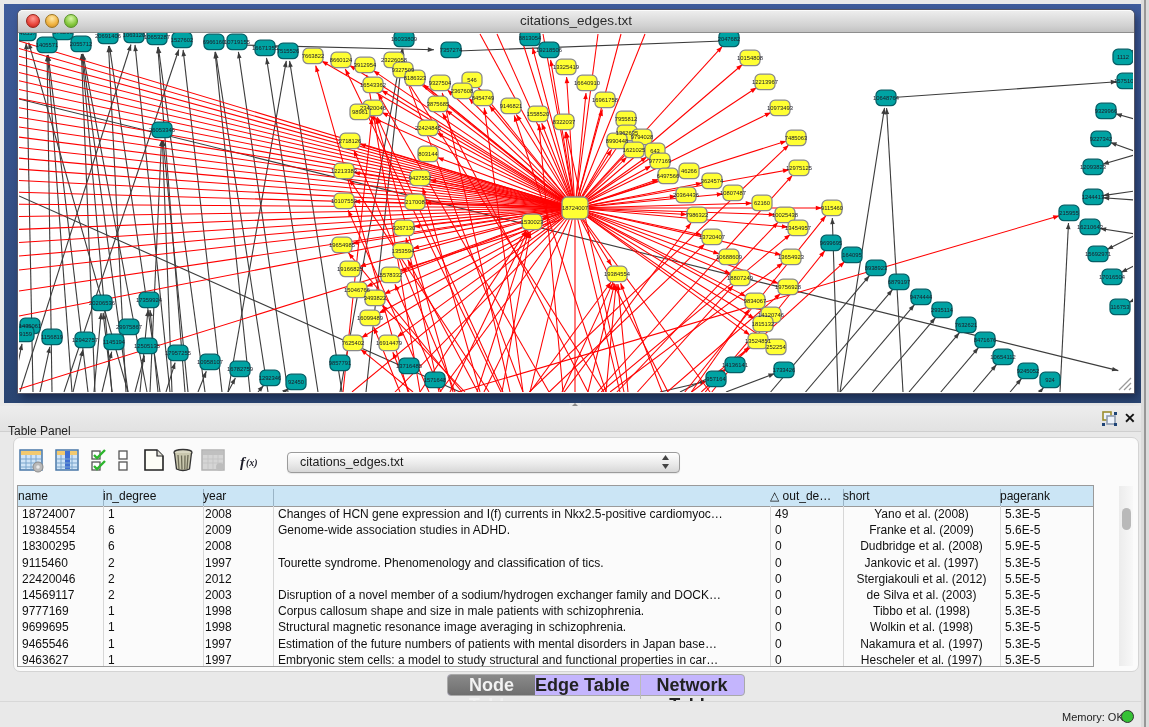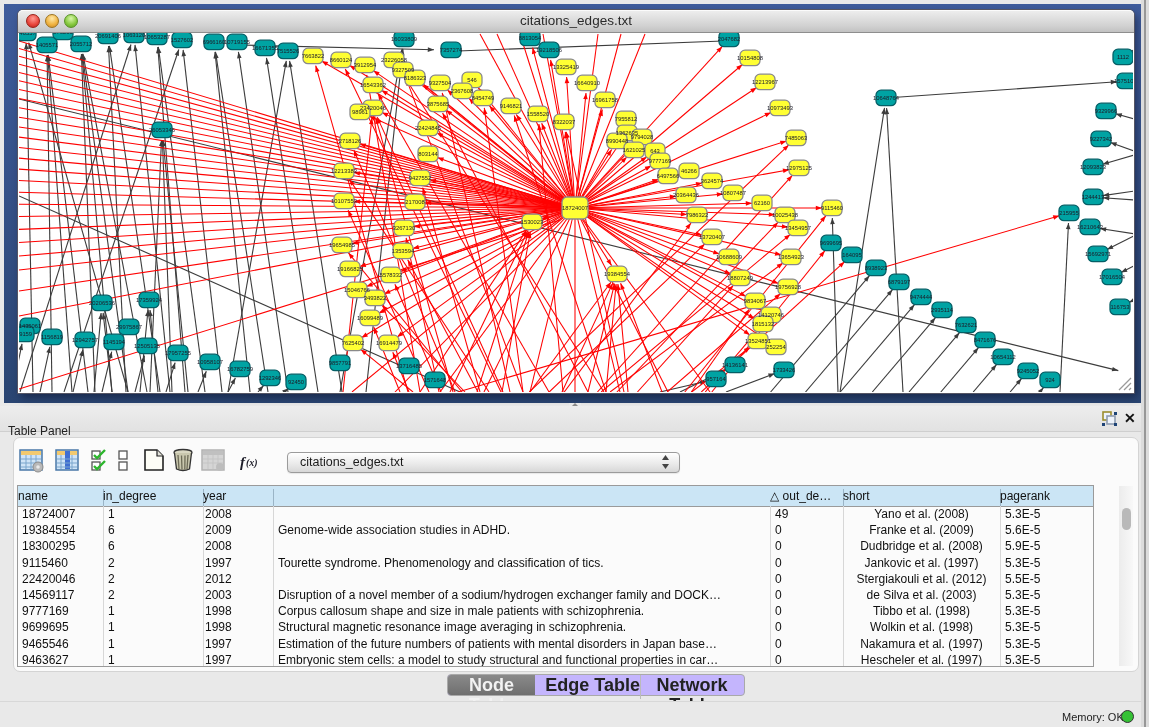--- a/index.html
+++ b/index.html
@@ -843,20 +843,21 @@
 .tr{position:relative;height:16.2px;font-size:12px;color:#101010;white-space:nowrap}
 .tr>div{position:absolute;top:1px}
 .c0{left:4px}.c1{left:90px}.c2{left:187px}.c3{left:260px;width:492px;overflow:hidden}
 .c4{left:757px}.c5{left:825px;width:157px;text-align:center}.c6{left:987px}
 </style>
 <div style="position:absolute;left:18px;top:506px;width:1075px;height:161px;overflow:hidden">
 <div class="tr">
       <div class="c0">18724007</div>
       <div class="c1">1</div>
       <div class="c2">2008</div>
+      <div class="c3">Changes of HCN gene expression and I(f) currents in Nkx2.5-positive cardiomyoc…</div>
       <div class="c4">49</div>
       <div class="c5">Yano et al. (2008)</div>
       <div class="c6">5.3E-5</div>
     </div>
     <div class="tr">
       <div class="c0">19384554</div>
       <div class="c1">6</div>
       <div class="c2">2009</div>
       <div class="c3">Genome-wide association studies in ADHD.</div>
       <div class="c4">0</div>
@@ -947,21 +948,21 @@
 <div style="position:absolute;left:1093px;top:485px;width:1px;height:182px;background:#9a9a9a"></div>
 <div style="position:absolute;left:18px;top:666px;width:1075px;height:1px;background:#9a9a9a"></div>
 
 <div style="position:absolute;left:1119px;top:486px;width:14px;height:180px;background:linear-gradient(90deg,#ececec,#f8f8f8)"></div>
 <div style="position:absolute;left:1122px;top:508px;width:9px;height:22px;background:#b9b9b9;border-radius:5px"></div>
 
 <div style="position:absolute;left:447px;top:674px;width:296px;height:20px;border:1px solid #a9a9a9;
  border-radius:4px;background:#c4b5fd;font-size:18px;font-weight:bold">
   <div style="position:absolute;left:0;top:0;width:87px;height:20px;border-radius:3px 0 0 3px;
    background:linear-gradient(#8a8a8a,#6f6f6f);color:#f2f2f2;text-align:center;line-height:20px">Node Table</div>
-  <div style="position:absolute;left:87px;top:0;width:105px;height:24px;color:#222;text-align:right;
+  <div style="position:absolute;left:87px;top:0;width:105px;height:24px;color:#222;text-align:left;
    line-height:20px;border-right:1px solid #bbb">Edge Table</div>
   <div style="position:absolute;left:192px;top:0;width:104px;height:20px;color:#222;text-align:center;
    line-height:20px">Network Table</div>
 </div>
 
 <div style="position:absolute;left:0;top:701px;width:1145px;height:26px;background:#e9e9e9;border-top:1px solid #d8d8d8">
   <div style="position:absolute;left:1062px;top:9px;font-size:11px;color:#222">Memory: OK</div>
   <div style="position:absolute;left:1121px;top:8px;width:11px;height:11px;border-radius:50%;
    background:#35c135;border:1.5px solid #333"></div>
 </div>

